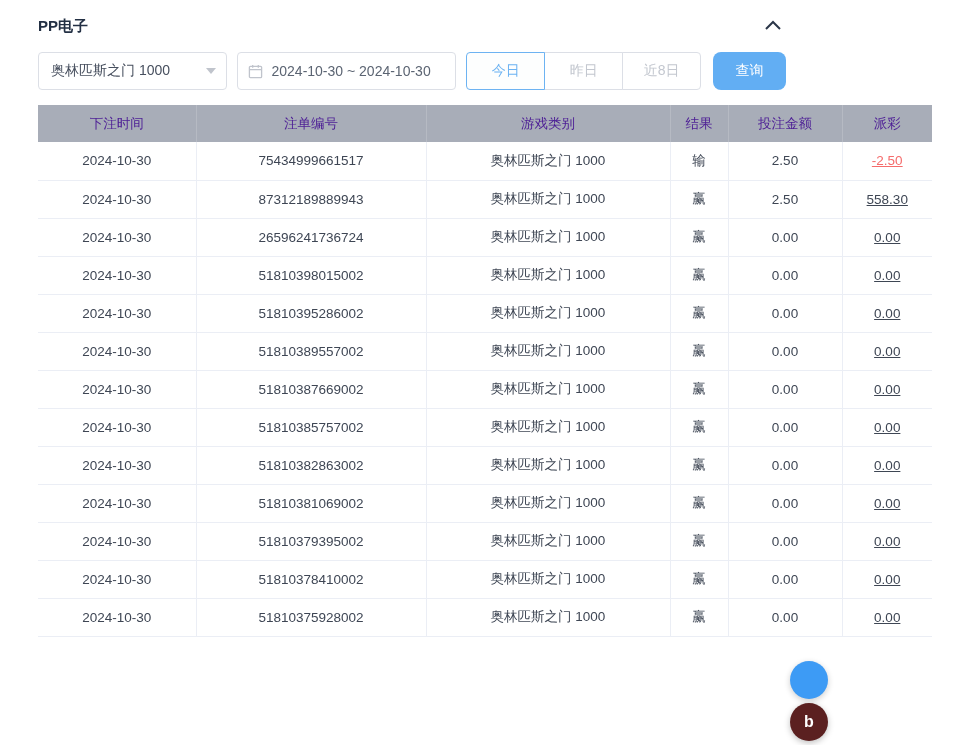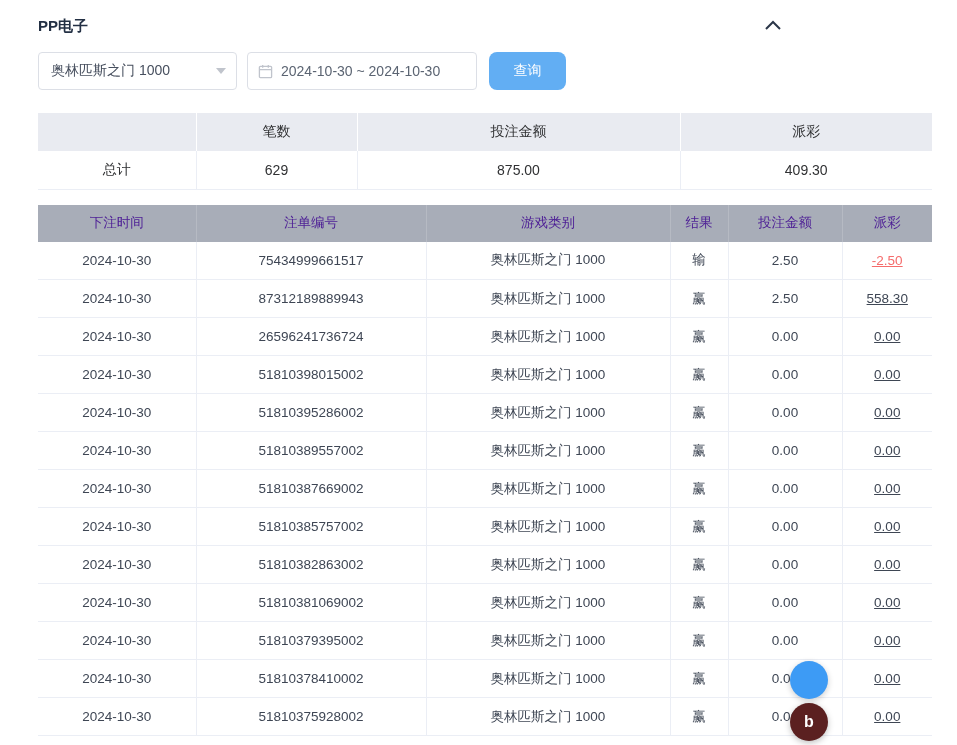--- a/index.html
+++ b/index.html
@@ -121,48 +121,29 @@
         <svg width="15" height="15" viewBox="0 0 16 16" fill="none" stroke="#c0c4cc" stroke-width="1.4">
           <rect x="1.5" y="2.5" width="13" height="12" rx="1"></rect>
           <line x1="1.5" y1="6" x2="14.5" y2="6"></line>
           <line x1="5" y1="1" x2="5" y2="4"></line>
           <line x1="11" y1="1" x2="11" y2="4"></line>
         </svg>
       </span>
       <span class="date-text">2024-10-30 ~ 2024-10-30</span>
     </div>
 
+    <div class="quick-group">
+      <button class="qbtn active">今日</button>
+      <button class="qbtn">昨日</button>
+      <button class="qbtn">近8日</button>
+    </div>
 
     <button class="search-btn">查询</button>
   </div>
 
-  <table class="summary-table">
-    <colgroup>
-        <col style="width:158px">
-        <col style="width:161px">
-        <col style="width:323px">
-        <col style="width:252px">
-      </colgroup>
-    <thead>
-      <tr>
-        <th></th>
-        <th>笔数</th>
-        <th>投注金额</th>
-        <th>派彩</th>
-      </tr>
-    </thead>
-    <tbody>
-      <tr>
-        <td>总计</td>
-        <td>629</td>
-        <td>875.00</td>
-        <td>409.30</td>
-      </tr>
-    </tbody>
-  </table>
 
   <table class="bet-table">
     <colgroup>
         <col style="width:158px">
         <col style="width:230px">
         <col style="width:244px">
         <col style="width:58px">
         <col style="width:114px">
         <col style="width:90px">
       </colgroup>

